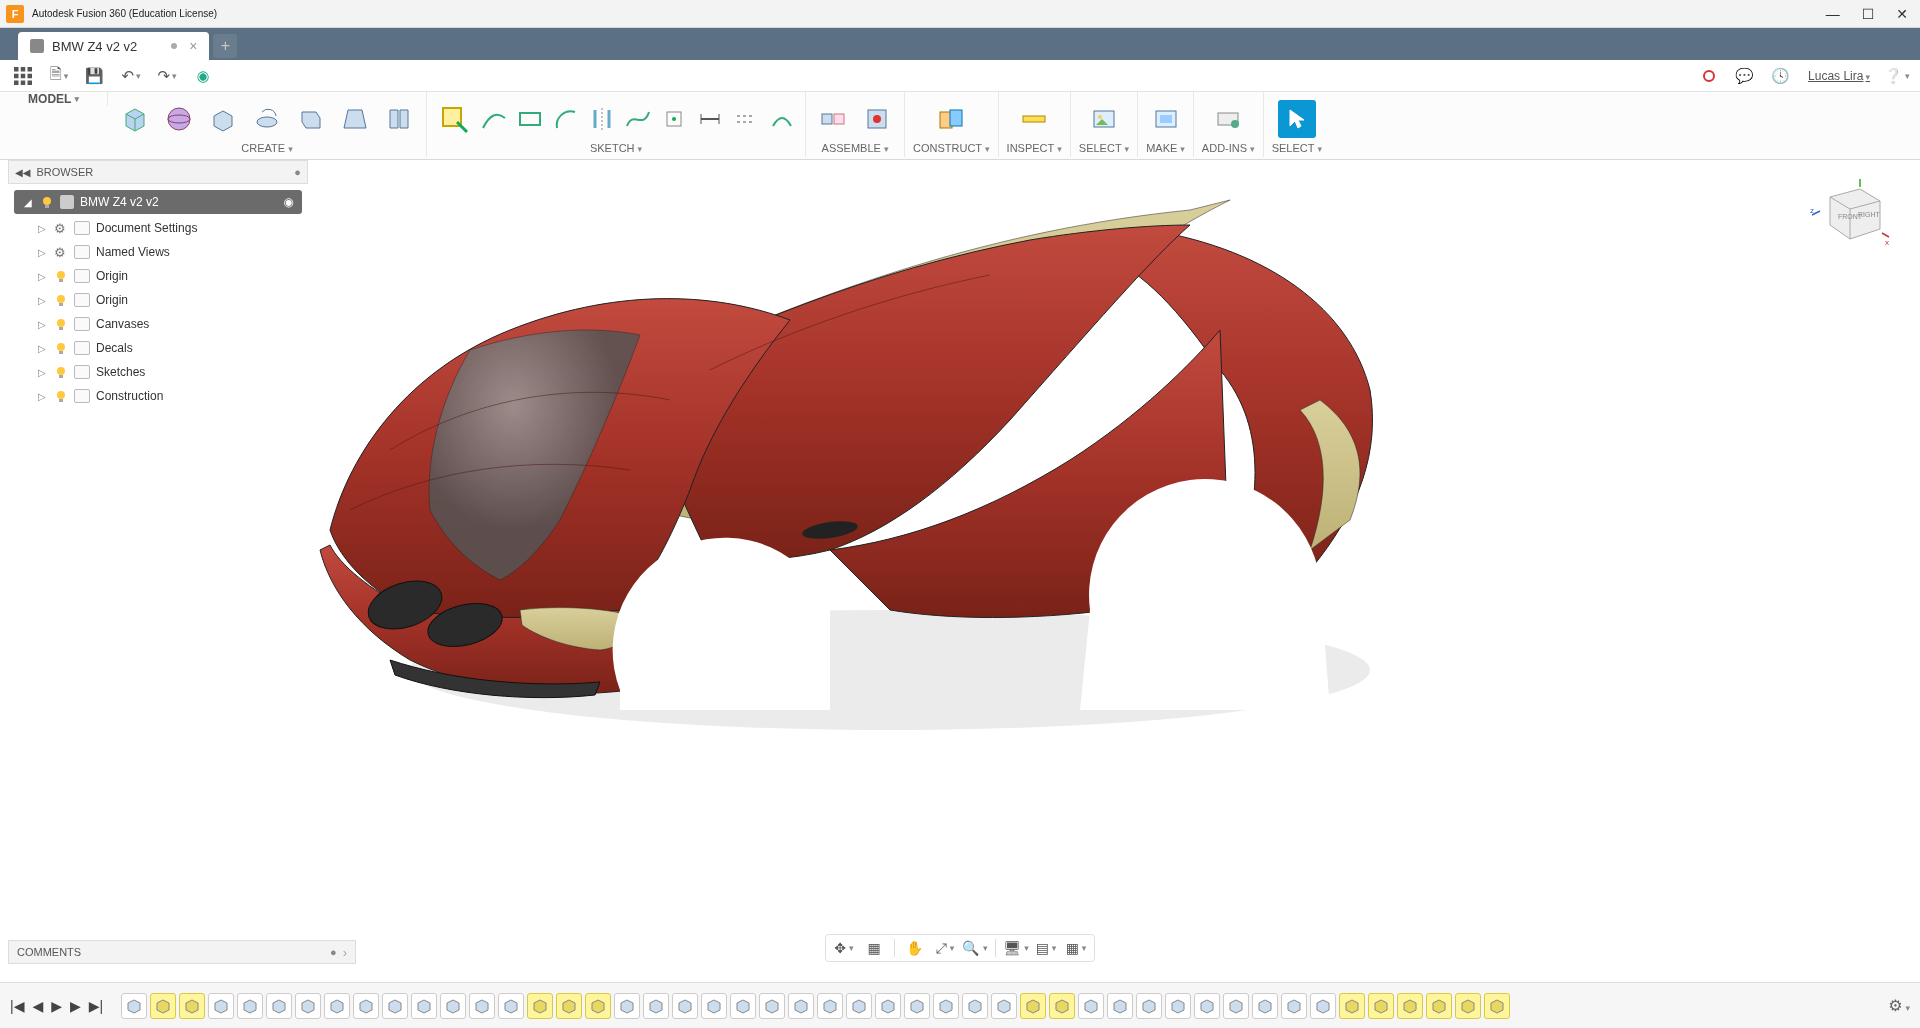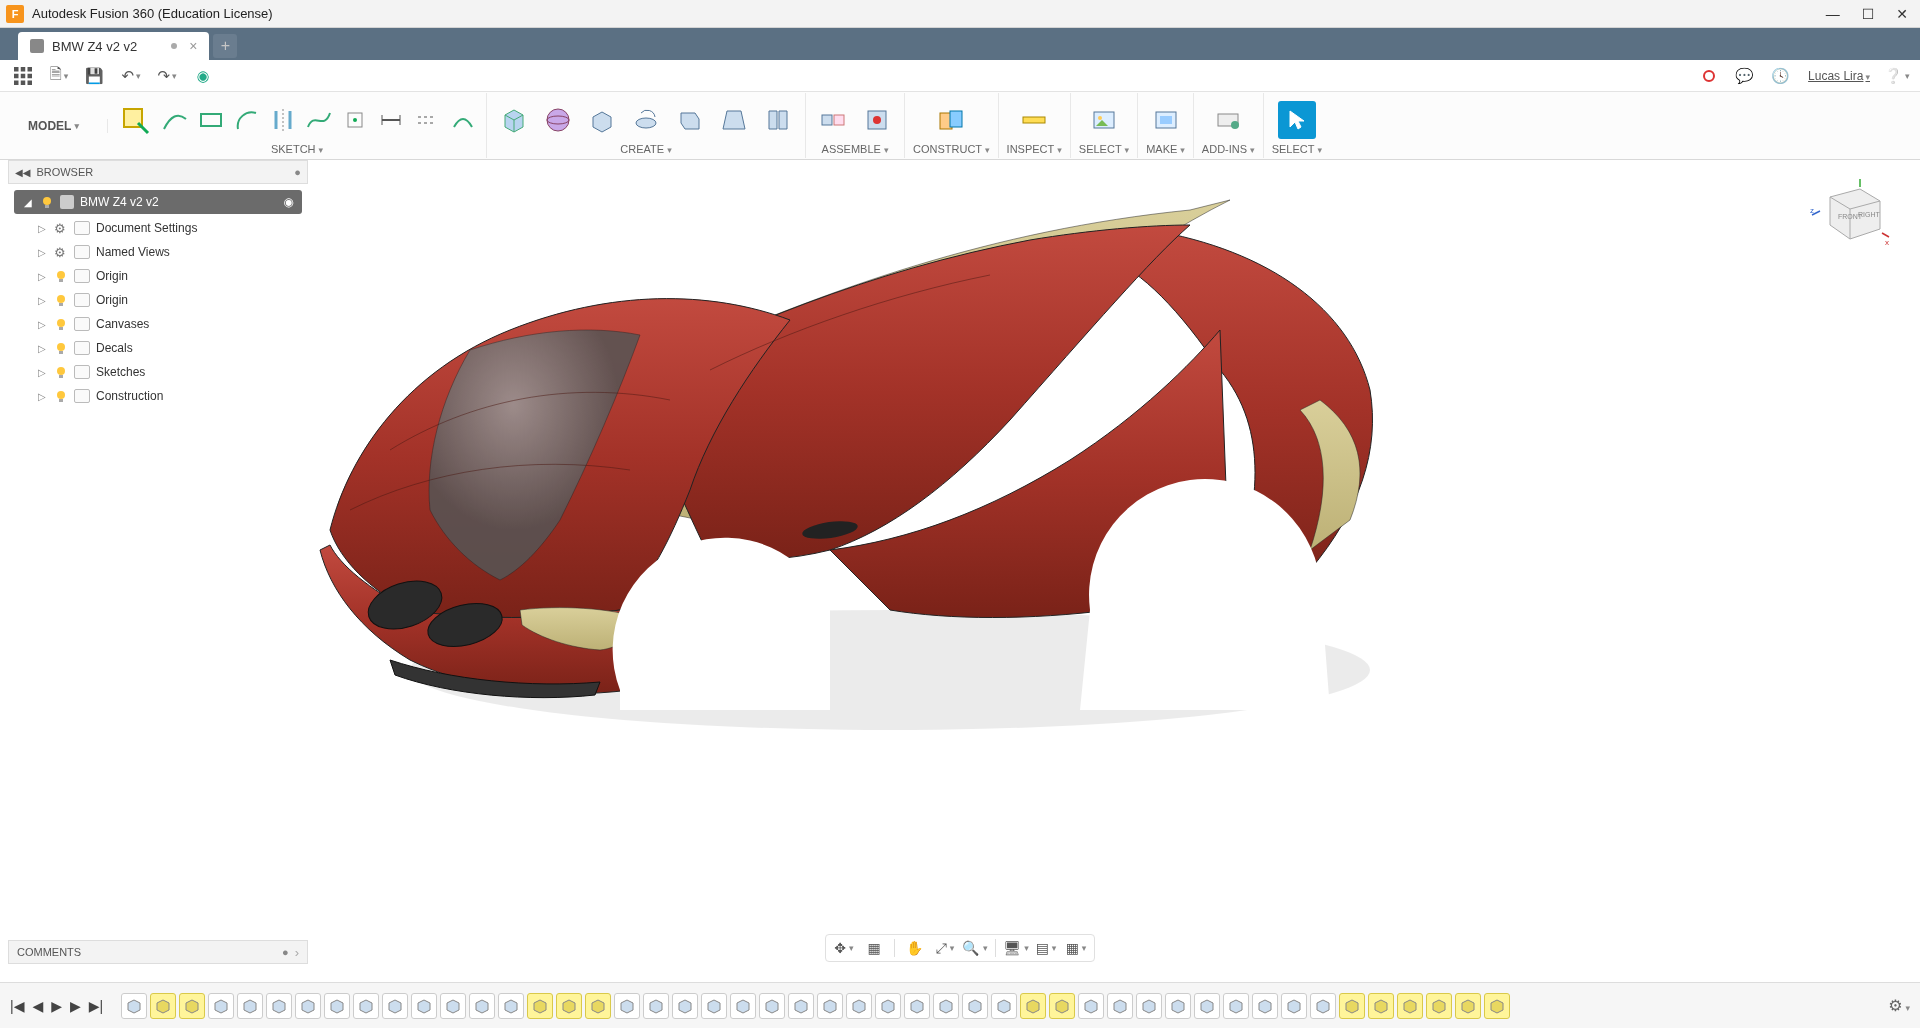--- a/index.html
+++ b/index.html
@@ -1,42 +1,42 @@
 <!DOCTYPE html>
 <html><head>
 <meta charset="utf-8">
 <style>
 * { box-sizing: border-box; margin: 0; padding: 0; font-family: "Segoe UI", Arial, sans-serif; }
 html, body { width: 1920px; height: 1028px; overflow: hidden; background: #fff; }
 
 
 .titlebar { height: 28px; background: #f3f3f3; display: flex; align-items: center; padding: 0 6px; border-bottom: 1px solid #d4d4d4; }
 .titlebar .logo { width: 18px; height: 18px; background: #f7941d; border-radius: 2px; margin-right: 8px; display:flex;align-items:center;justify-content:center;color:#fff;font-weight:bold;font-size:11px;}
-.titlebar .title { font-size: 13px; color: #222; flex: 1; }
+.titlebar .title { font-size: 10px; color: #222; flex: 1; }
 .titlebar .winbtns { display: flex; gap: 22px; padding-right: 6px; }
 .titlebar .winbtns span { font-size: 14px; color: #333; cursor: pointer; }
 
 
 .tabbar { height: 32px; background: #5b7083; display: flex; align-items: flex-end; padding-left: 18px; }
 .tab { height: 28px; background: #fff; border-radius: 4px 4px 0 0; display: flex; align-items: center; padding: 0 12px; gap: 8px; font-size: 13px; color: #333; position: relative; }
 .tab .cube { width:14px;height:14px;background:#888;border-radius:2px;}
 .tab .dot { width:6px;height:6px;border-radius:50%;background:#aaa;margin-left:26px;}
 .tab .close { color:#999;font-size:14px;margin-left:4px;cursor:pointer;}
 .tabplus { width:24px;height:24px;background:#6a7d8f;color:#c5c5c5;display:flex;align-items:center;justify-content:center;margin-left:4px;margin-bottom:2px;border-radius:3px;font-size:16px;cursor:pointer;}
 
 
 .qat { height: 32px; background: #fff; border-bottom: 1px solid #e3e3e3; display: flex; align-items: center; padding: 0 14px; gap: 18px; }
 .qat .ic { width:18px;height:18px;color:#555;display:flex;align-items:center;justify-content:center;font-size:15px;cursor:pointer;}
 .qat .sep { flex:1; }
 .qat .rec { width:12px;height:12px;border:2px solid #d33;border-radius:50%;}
 .qat .user { font-size:12px;color:#555;cursor:pointer;text-decoration:underline;}
 .qat .caret{font-size:9px;color:#888;margin-left:2px;}
 
 
-.ribbon { height: 68px; background: #fcfcfc; border-bottom: 1px solid #d8d8d8; display: flex; align-items: center; }
+.ribbon { height: 68px; background: #fcfcfc; border-bottom: 1px solid #d8d8d8; display: flex; align-items: flex-start; }
 .ribbon .workspace { width:108px;border-right:1px solid #e8e8e8;display:flex;align-items:center;justify-content:center;font-size:12px;font-weight:600;color:#555;cursor:pointer;}
 .ribbon .group { display:flex;flex-direction:column;align-items:center;padding:4px 8px 0;border-right:1px solid #e8e8e8;}
 .ribbon .group .icons { display:flex;gap:6px;align-items:center;padding:4px 0;}
 .ribbon .group .label { font-size:11px;color:#666;margin-top:auto;padding-bottom:3px;}
 .ribbon .ribic { width:38px;height:38px;display:flex;align-items:center;justify-content:center;cursor:pointer;border-radius:3px;}
 .ribbon .ribic.small{width:30px;}
 .ribbon .ribic svg{width:30px;height:30px;}
 .ribbon .ribic.sel{background:#0b97d4;}
 
 
@@ -49,21 +49,21 @@
 .tree .row .tri{width:10px;color:#888;font-size:10px;}
 .tree .row .fold{width:16px;height:14px;border:1px solid #bbb;border-radius:2px;background:#fafafa;}
 .tree .row.nested{padding-left:30px;}
 
 
 .canvas { position:absolute;left:0;top:160px;right:0;bottom:62px;background:#fff;}
 .carbody { position:absolute;left:270px;top:10px;width:1110px;height:570px;}
 .viewcube { position:absolute;right:30px;top:15px;width:80px;height:80px;}
 
 
-.comments { position:absolute;left:8px;bottom:64px;width:300px;height:24px;background:#f3f3f3;border:1px solid #ddd;display:flex;align-items:center;padding:0 8px;font-size:11px;color:#555;}
+.comments { position:absolute;left:8px;bottom:64px;width:348px;height:24px;background:#f3f3f3;border:1px solid #ddd;display:flex;align-items:center;padding:0 8px;font-size:11px;color:#555;}
 .comments .cog{margin-left:auto;color:#888;}
 
 
 .navbar { position:absolute;left:50%;transform:translateX(-50%);bottom:66px;height:28px;display:flex;align-items:center;gap:10px;background:#fff;padding:2px 8px;border:1px solid #e0e0e0;border-radius:4px;}
 .navbar .nic{width:20px;height:20px;font-size:14px;color:#555;display:flex;align-items:center;justify-content:center;cursor:pointer;}
 .navbar .vline{width:1px;height:18px;background:#ddd;}
 
 
 .timeline { position:absolute;left:0;right:0;bottom:0;height:46px;background:#f6f6f6;border-top:1px solid #ddd;display:flex;align-items:center;padding:0 10px;gap:4px;}
 .timeline .play{display:flex;gap:8px;margin-right:14px;}
@@ -130,20 +130,64 @@
 <div class="ribbon">
   <div class="workspace">
       <span>MODEL</span>
       <span class="caret">▾</span>
     </div>
 
   <div class="group">
     <div class="icons">
       <div class="ribic">
           <svg viewBox="0 0 30 30">
+            <path d="M6 10 L15 5 L24 10 L24 22 L15 27 L6 22 Z" fill="#b8d4f0" stroke="#4a7"></path>
+            <path d="M6 10 L15 15 L24 10 M15 15 L15 27" stroke="#4a7" fill="none"></path>
+          </svg>
+        </div>
+      <div class="ribic">
+          <svg viewBox="0 0 30 30">
+            <circle cx="15" cy="15" r="11" fill="#c9a8e8" stroke="#846"></circle>
+            <ellipse cx="15" cy="15" rx="11" ry="4" fill="none" stroke="#846"></ellipse>
+          </svg>
+        </div>
+      <div class="ribic">
+          <svg viewBox="0 0 30 30">
+            <path d="M6 12 L15 7 L24 12 L24 22 L15 27 L6 22 Z" fill="#cde" stroke="#579"></path>
+          </svg>
+        </div>
+      <div class="ribic">
+          <svg viewBox="0 0 30 30">
+            <ellipse cx="15" cy="18" rx="10" ry="5" fill="#cde" stroke="#579"></ellipse>
+            <path d="M10 8 A8 8 0 0 1 24 12" stroke="#579" fill="none"></path>
+          </svg>
+        </div>
+      <div class="ribic">
+          <svg viewBox="0 0 30 30">
+            <path d="M6 8 L20 8 L24 14 L24 24 L10 24 L6 18 Z" fill="#cde" stroke="#579"></path>
+          </svg>
+        </div>
+      <div class="ribic">
+          <svg viewBox="0 0 30 30">
+            <path d="M8 6 L22 6 L26 24 L4 24 Z" fill="#cde" stroke="#579"></path>
+          </svg>
+        </div>
+      <div class="ribic">
+          <svg viewBox="0 0 30 30">
+            <path d="M6 6 L14 6 L14 24 L6 24 Z M16 6 L24 6 L24 24 L16 24 Z" fill="#cde" stroke="#579"></path>
+          </svg>
+        </div>
+    </div>
+    <div class="label"><span>CREATE</span><span class="caret">▾</span></div>
+  </div>
+
+  <div class="group">
+    <div class="icons">
+      <div class="ribic">
+          <svg viewBox="0 0 30 30">
             <rect x="4" y="4" width="18" height="18" fill="#fff0a0" stroke="#c7a500" stroke-width="2"></rect>
             <path d="M18 18 L28 28" stroke="#1a5" stroke-width="3"></path>
           </svg>
         </div>
       <div class="ribic small">
           <svg viewBox="0 0 30 30">
             <path d="M4 24 Q14 4 26 14" stroke="#3a7" stroke-width="2" fill="none"></path>
           </svg>
         </div>
       <div class="ribic small">
@@ -186,64 +230,20 @@
             <line x1="6" y1="18" x2="24" y2="18" stroke="#555" stroke-dasharray="3"></line>
           </svg>
         </div>
       <div class="ribic small">
           <svg viewBox="0 0 30 30">
             <path d="M6 22 Q15 6 24 22" stroke="#3a7" stroke-width="2" fill="none"></path>
           </svg>
         </div>
     </div>
     <div class="label"><span>SKETCH</span><span class="caret">▾</span></div>
-  </div>
-
-  <div class="group">
-    <div class="icons">
-      <div class="ribic">
-          <svg viewBox="0 0 30 30">
-            <path d="M6 10 L15 5 L24 10 L24 22 L15 27 L6 22 Z" fill="#b8d4f0" stroke="#4a7"></path>
-            <path d="M6 10 L15 15 L24 10 M15 15 L15 27" stroke="#4a7" fill="none"></path>
-          </svg>
-        </div>
-      <div class="ribic">
-          <svg viewBox="0 0 30 30">
-            <circle cx="15" cy="15" r="11" fill="#c9a8e8" stroke="#846"></circle>
-            <ellipse cx="15" cy="15" rx="11" ry="4" fill="none" stroke="#846"></ellipse>
-          </svg>
-        </div>
-      <div class="ribic">
-          <svg viewBox="0 0 30 30">
-            <path d="M6 12 L15 7 L24 12 L24 22 L15 27 L6 22 Z" fill="#cde" stroke="#579"></path>
-          </svg>
-        </div>
-      <div class="ribic">
-          <svg viewBox="0 0 30 30">
-            <ellipse cx="15" cy="18" rx="10" ry="5" fill="#cde" stroke="#579"></ellipse>
-            <path d="M10 8 A8 8 0 0 1 24 12" stroke="#579" fill="none"></path>
-          </svg>
-        </div>
-      <div class="ribic">
-          <svg viewBox="0 0 30 30">
-            <path d="M6 8 L20 8 L24 14 L24 24 L10 24 L6 18 Z" fill="#cde" stroke="#579"></path>
-          </svg>
-        </div>
-      <div class="ribic">
-          <svg viewBox="0 0 30 30">
-            <path d="M8 6 L22 6 L26 24 L4 24 Z" fill="#cde" stroke="#579"></path>
-          </svg>
-        </div>
-      <div class="ribic">
-          <svg viewBox="0 0 30 30">
-            <path d="M6 6 L14 6 L14 24 L6 24 Z M16 6 L24 6 L24 24 L16 24 Z" fill="#cde" stroke="#579"></path>
-          </svg>
-        </div>
-    </div>
-    <div class="label"><span>CREATE</span><span class="caret">▾</span></div>
   </div>
 
 
   <div class="group">
     <div class="icons">
       <div class="ribic">
           <svg viewBox="0 0 30 30">
             <rect x="4" y="10" width="10" height="10" fill="#cde" stroke="#579"></rect>
             <rect x="16" y="10" width="10" height="10" fill="#fde" stroke="#c77"></rect>
           </svg>

